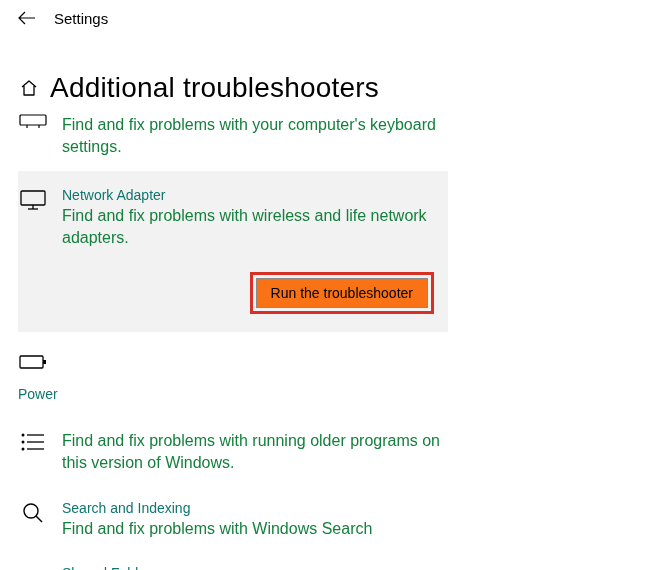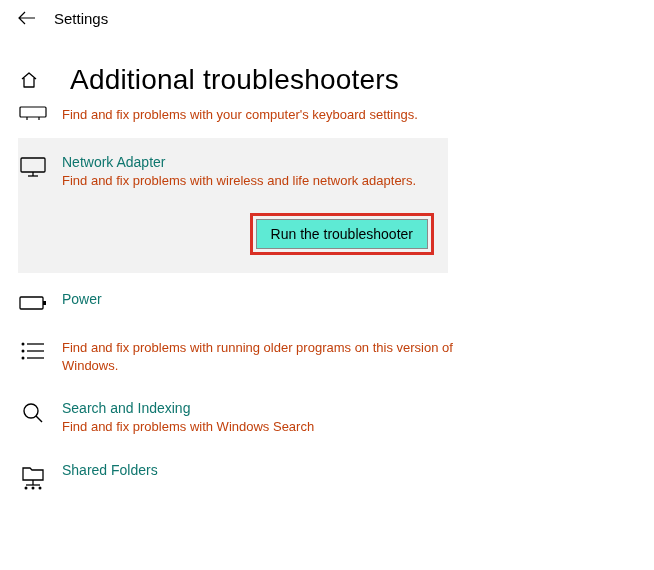--- a/index.html
+++ b/index.html
@@ -32,22 +32,22 @@
     font-size: 15px;
     color: #000;
   }
   .content {
     padding-left: 18px;
     padding-right: 18px;
   }
   .header-row {
     display: flex;
     align-items: center;
-    gap: 30px;
-    margin-top: 28px;
+    gap: 10px;
+    margin-top: 36px;
     margin-bottom: 10px;
   }
   .home-icon {
     width: 22px;
     display: flex;
     justify-content: center;
   }
   .page-title {
     font-size: 28px;
     font-weight: 400;
@@ -69,43 +69,43 @@
   .item .text-col {
     flex: 1;
   }
   .item-title {
     font-size: 14px;
     font-weight: 400;
     color: #0f766e;
     margin-bottom: 2px;
   }
   .item-desc {
-    font-size: 13px;
-    color: #c2410c;
+    font-size: 16px;
+    color: #15803d;
     line-height: 1.35;
     max-width: 400px;
   }
   .selected-block {
     background: #f2f2f2;
     padding: 12px 0 18px 0;
     margin-right: 188px;
   }
   .selected-block .item { padding: 4px 0 0 0; }
   .btn-row {
     display: flex;
     justify-content: flex-end;
     padding-right: 14px;
     margin-top: 24px;
   }
   .highlight-frame {
     border: 3px solid #d93025;
     padding: 3px;
   }
   .run-btn {
-    background: #5eead4;
+    background: #f97316;
     border: 1px solid #8a8a8a;
     font-size: 14px;
     padding: 6px 14px;
     cursor: pointer;
     font-family: inherit;
   }
   svg { display: block; }
 </style>
 </head>
 <body>
@@ -155,21 +155,21 @@
         <div class="item-desc">Find and fix problems with wireless and life network adapters.</div>
       </div>
     </div>
     <div class="btn-row">
       <div class="highlight-frame">
         <button class="run-btn">Run the troubleshooter</button>
       </div>
     </div>
   </div>
 
-  <div class="item" style="margin-top:10px;">
+  <div class="item" style="margin-top:10px;flex-direction:column;">
     <div class="icon-col">
       <svg width="28" height="20" viewBox="0 0 28 20">
         <rect x="1" y="4" width="23" height="12" rx="1" stroke="#000" stroke-width="1.3" fill="none"></rect>
         <rect x="24" y="8" width="3" height="4" fill="#000"></rect>
       </svg>
     </div>
     <div class="text-col">
       <div class="item-title">Power</div>
     </div>
   </div>

